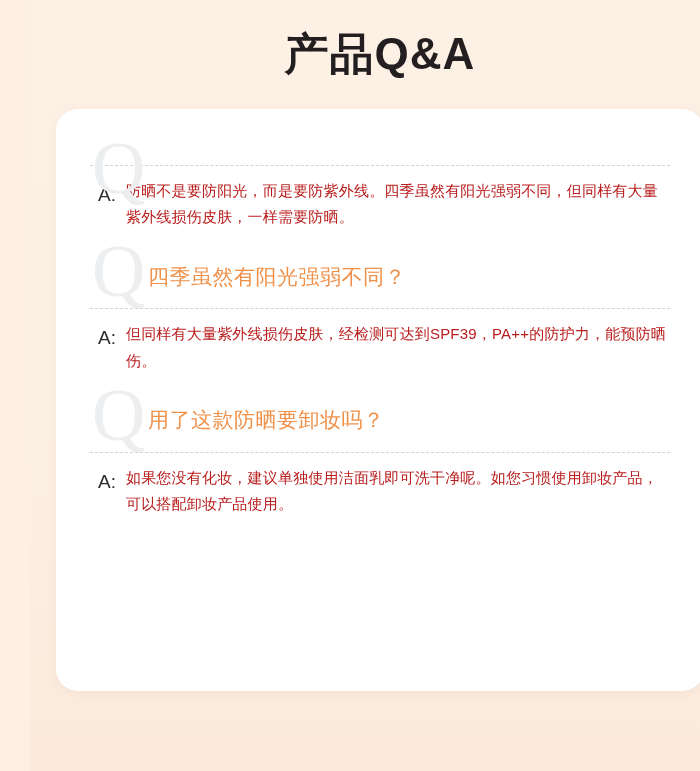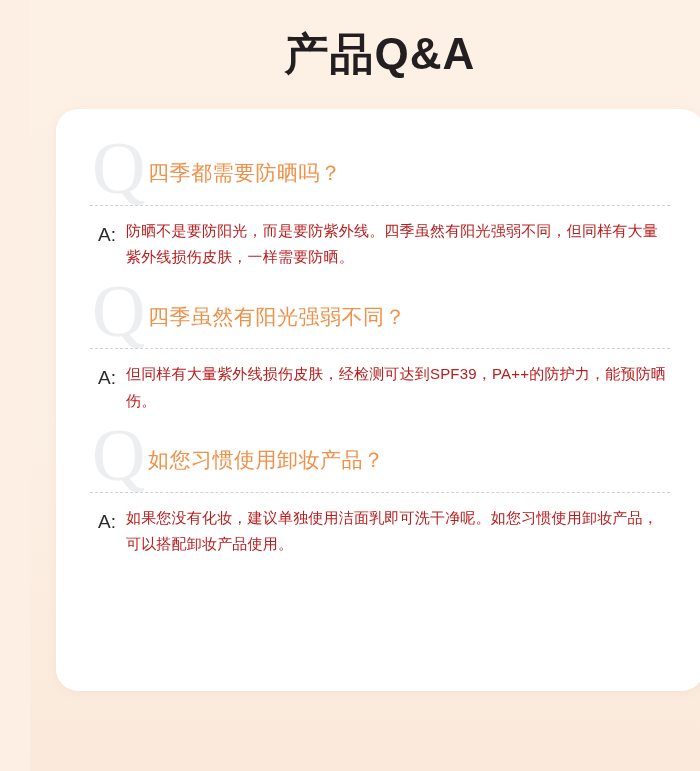--- a/index.html
+++ b/index.html
@@ -106,23 +106,20 @@
 <body>
 
 <div class="page">
 
   <div class="page-title">产品Q&amp;A</div>
 
   <div class="qa-card">
 
     <div class="qa-item">
       <div class="q-watermark">Q</div>
-      <div class="q-row">
-        <span class="q-text">四季都需要防晒吗？</span>
-      </div>
       <hr class="divider">
       <div class="a-row">
         <span class="a-label">A:</span>
         <span class="a-text">防晒不是要防阳光，而是要防紫外线。四季虽然有阳光强弱不同，但同样有大量紫外线损伤皮肤，一样需要防晒。</span>
       </div>
     </div>
 
     <div class="qa-item">
       <div class="q-watermark">Q</div>
       <div class="q-row">
@@ -131,21 +128,21 @@
       <hr class="divider">
       <div class="a-row">
         <span class="a-label">A:</span>
         <span class="a-text">但同样有大量紫外线损伤皮肤，经检测可达到SPF39，PA++的防护力，能预防晒伤。</span>
       </div>
     </div>
 
     <div class="qa-item">
       <div class="q-watermark">Q</div>
       <div class="q-row">
-        <span class="q-text">如您习惯使用卸妆产品？</span>
+        <span class="q-text">用了这款防晒要卸妆吗？</span>
       </div>
       <hr class="divider">
       <div class="a-row">
         <span class="a-label">A:</span>
         <span class="a-text">如果您没有化妆，建议单独使用洁面乳即可洗干净呢。如您习惯使用卸妆产品，可以搭配卸妆产品使用。</span>
       </div>
     </div>
 
   </div>
 </div>

